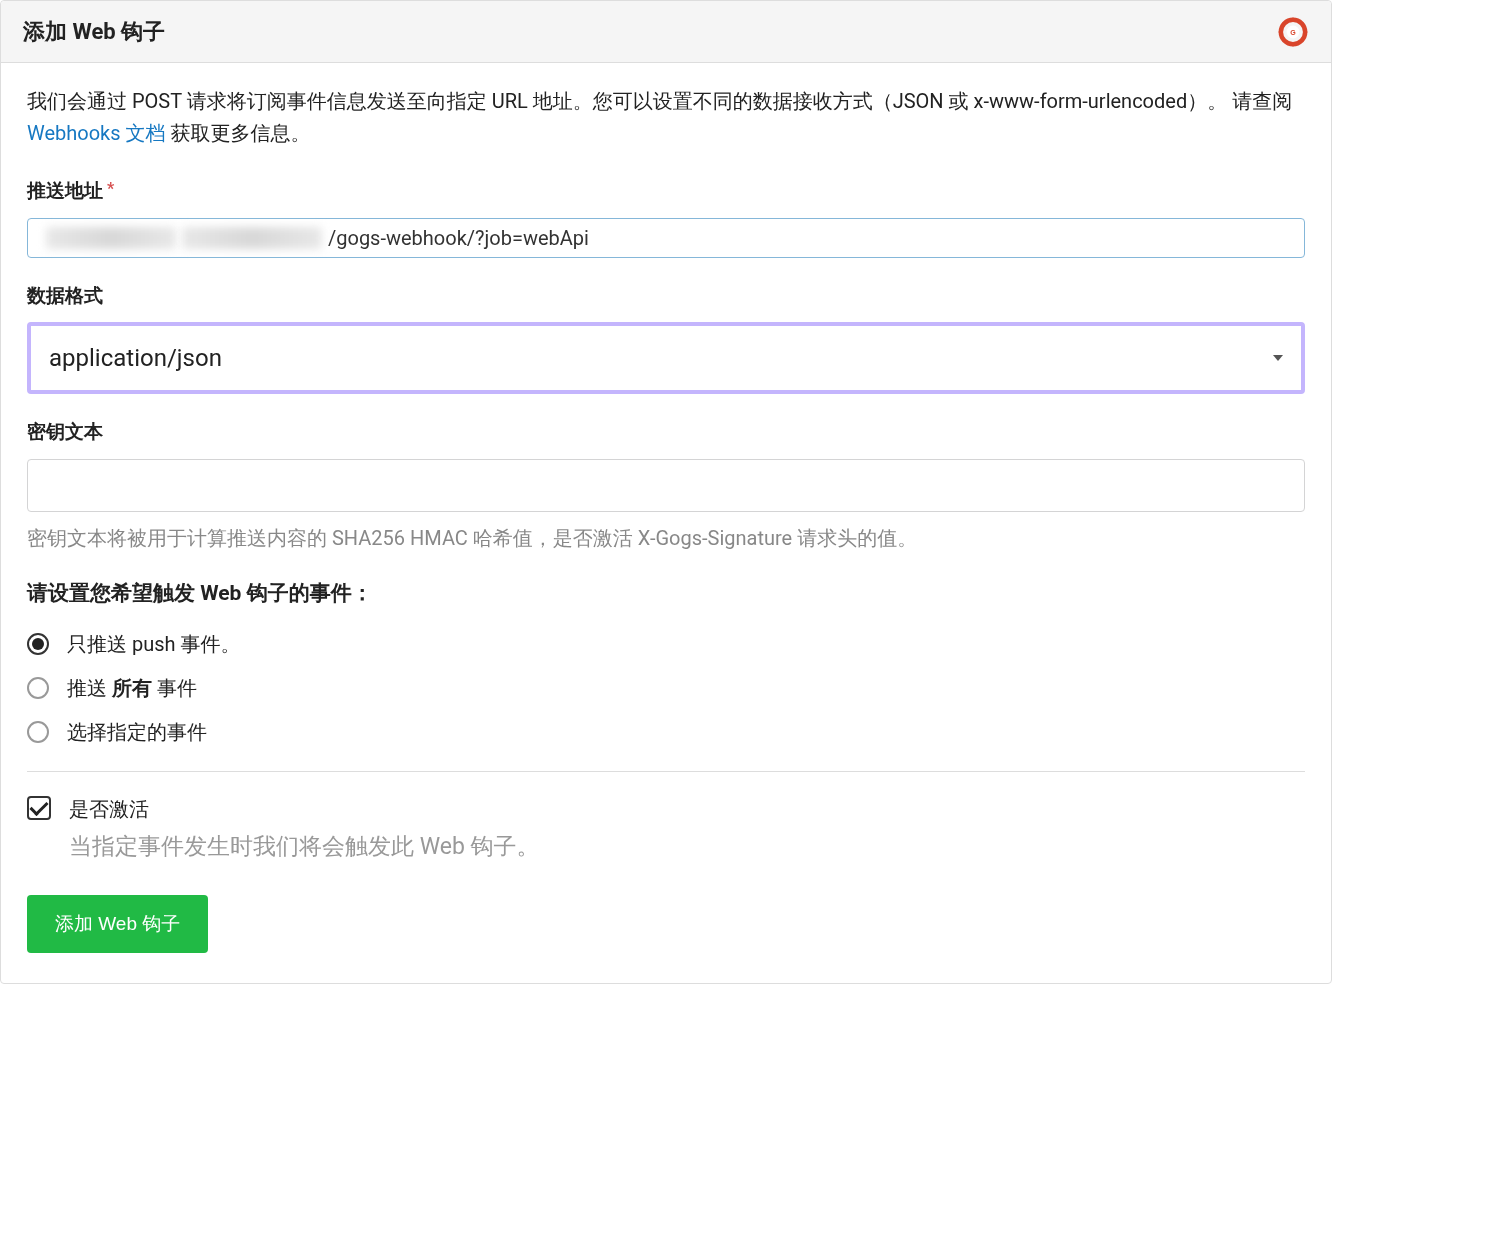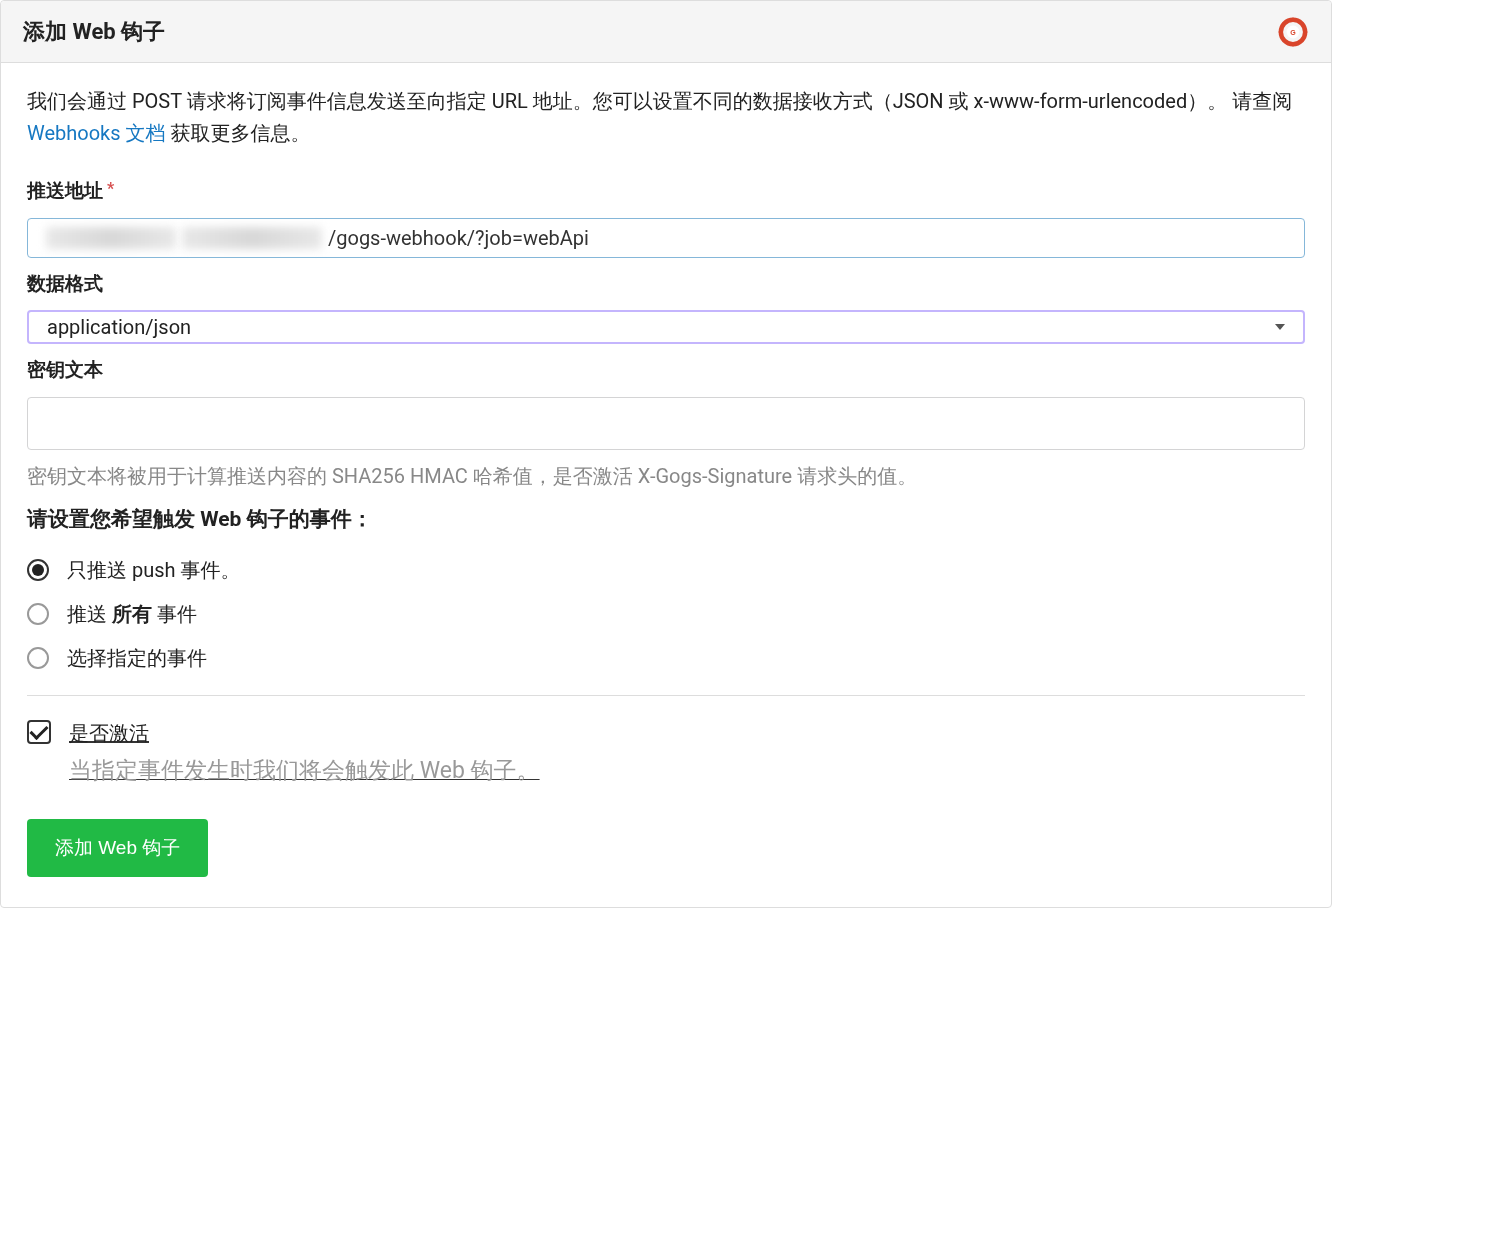--- a/index.html
+++ b/index.html
@@ -50,21 +50,21 @@
       font-size: 20px;
       color: #222;
       margin-bottom: 28px;
       line-height: 1.6;
     }
     .intro .link {
       color: #1678c2;
       text-decoration: none;
     }
     .field {
-      margin-bottom: 12px;
+      margin-bottom: 24px;
     }
     .field-label {
       display: block;
       font-size: 19px;
       font-weight: 700;
       color: #222;
       margin-bottom: 12px;
     }
     .field-label.required::after {
       content: " *";
@@ -84,23 +84,23 @@
     }
     .text-input.plain {
       border: 1px solid #d4d4d5;
     }
     .select-wrapper {
       position: relative;
       width: 100%;
     }
     .select-display {
       width: 100%;
-      padding: 0 18px;
-      font-size: 20px;
-      border: 2px solid #c4b5fd;
+      padding: 14px 18px;
+      font-size: 24px;
+      border: 4px solid #c4b5fd;
       border-radius: 4px;
       background: #fff;
       cursor: pointer;
       display: flex;
       justify-content: space-between;
       align-items: center;
       color: #222;
     }
     .select-caret {
       width: 0;
@@ -187,21 +187,20 @@
       left: 5px;
       top: 0px;
       width: 7px;
       height: 14px;
       border: solid #222;
       border-width: 0 3px 3px 0;
       transform: rotate(45deg);
     }
     .checkbox-content {
       flex: 1;
-      text-decoration: underline;
     }
     .checkbox-label {
       font-size: 20px;
       color: #222;
       cursor: pointer;
       display: block;
       margin-bottom: 6px;
     }
     .checkbox-help {
       color: #999;

